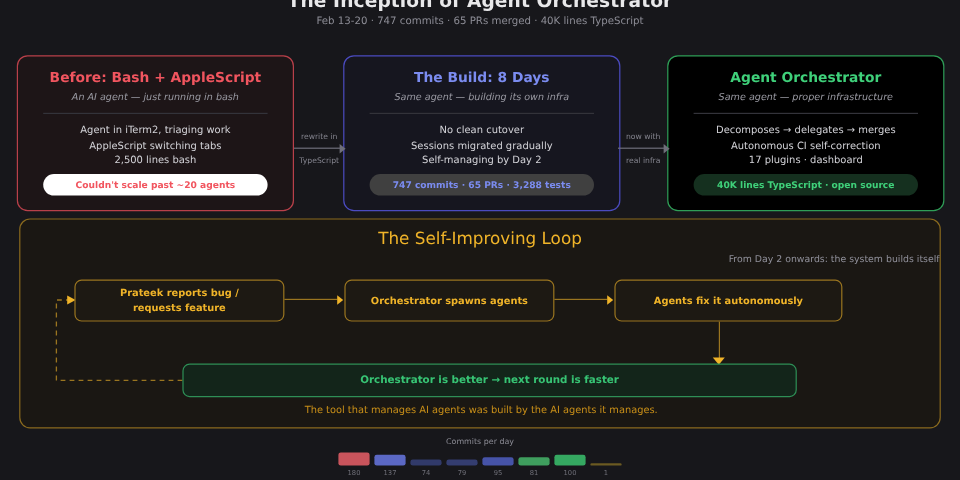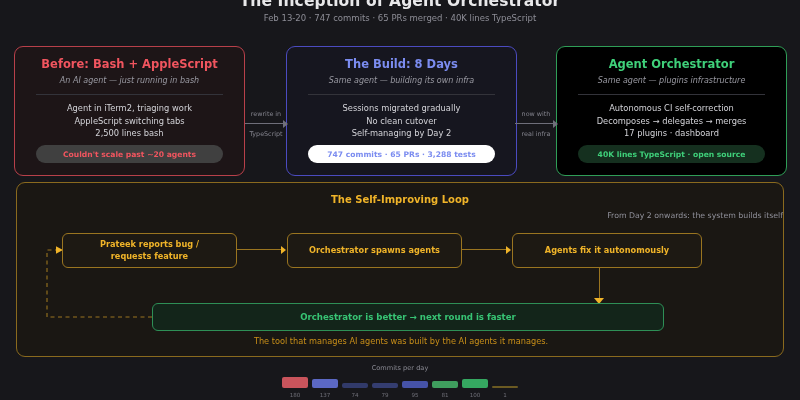--- a/index.html
+++ b/index.html
@@ -55,22 +55,22 @@
   .card-lines { margin-top: 7px; }
   .card-line {
     font-size: 8.3px; color: #d3d3d8; line-height: 12.5px; text-align: center;
   }
   .card-badge {
     position: absolute; left: 21px; right: 21px; bottom: 12px;
     height: 18px; border-radius: 9px;
     font-size: 7.6px; font-weight: bold;
     display: flex; align-items: center; justify-content: center;
   }
-  .c-red   .card-badge { background: #404040; color: #f1555f; }
-  .c-blue  .card-badge { background: #ffffff; color: #8c9bf5; }
+  .c-red   .card-badge { background: #ffffff; color: #f1555f; }
+  .c-blue  .card-badge { background: #404040; color: #8c9bf5; }
   .c-green .card-badge { background: #15301f; color: #3fd07a; }
 
   
   .conn { position: absolute; top: 79px; width: 42px; height: 42px; text-decoration: underline; }
   .conn.c1 { left: 245px; }
   .conn.c2 { left: 515px; }
   .conn-line {
     position: absolute; top: 13px; left: 0; width: 41px; height: 1px;
     background: #6f6f7a;
   }
@@ -90,21 +90,21 @@
 
   
   .loop {
     position: absolute; left: 16px; top: 182px;
     width: 768px; height: 175px;
     border: 1.1px solid #8a6a1e; border-radius: 9px;
     background: #1a1713;
   }
   .loop-title {
     text-align: center; margin-top: 9px;
-    font-size: 10px; font-weight: bold; color: #f0b429; line-height: 15px;
+    font-size: 14px; font-weight: normal; color: #f0b429; line-height: 15px;
   }
   .loop-sub {
     text-align: right; margin-top: 3px;
     font-size: 7.8px; color: #90909a; line-height: 11px;
   }
 
   
   .step {
     position: absolute; top: 50px; height: 35px;
     border: 1.1px solid #9a7520; border-radius: 6px;
@@ -194,34 +194,34 @@
         <div class="card-line">2,500 lines bash</div>
       </div>
       <div class="card-badge" style="color: rgb(241, 85, 95);">Couldn't scale past ~20 agents</div>
     </div>
 
     <div class="card c-blue">
       <div class="card-title" style="color: rgb(123, 140, 240);">The Build: 8 Days</div>
       <div class="card-sub">Same agent — building its own infra</div>
       <div class="card-rule"></div>
       <div class="card-lines">
+        <div class="card-line">No clean cutover</div>
         <div class="card-line">Sessions migrated gradually</div>
-        <div class="card-line">No clean cutover</div>
         <div class="card-line">Self-managing by Day 2</div>
       </div>
       <div class="card-badge" style="color: rgb(123, 140, 240);">747 commits · 65 PRs · 3,288 tests</div>
     </div>
 
     <div class="card c-green">
       <div class="card-title" style="color: rgb(63, 208, 122);">Agent Orchestrator</div>
-      <div class="card-sub">Same agent — plugins infrastructure</div>
+      <div class="card-sub">Same agent — proper infrastructure</div>
       <div class="card-rule"></div>
       <div class="card-lines">
+        <div class="card-line">Decomposes → delegates → merges</div>
         <div class="card-line">Autonomous CI self-correction</div>
-        <div class="card-line">Decomposes → delegates → merges</div>
         <div class="card-line">17 plugins · dashboard</div>
       </div>
       <div class="card-badge" style="color: rgb(63, 208, 122);">40K lines TypeScript · open source</div>
     </div>
 
     <div class="conn c1">
       <div class="conn-lbl top">rewrite in</div>
       <div class="conn-line"></div>
       <div class="conn-head"></div>
       <div class="conn-lbl bot">TypeScript</div>

